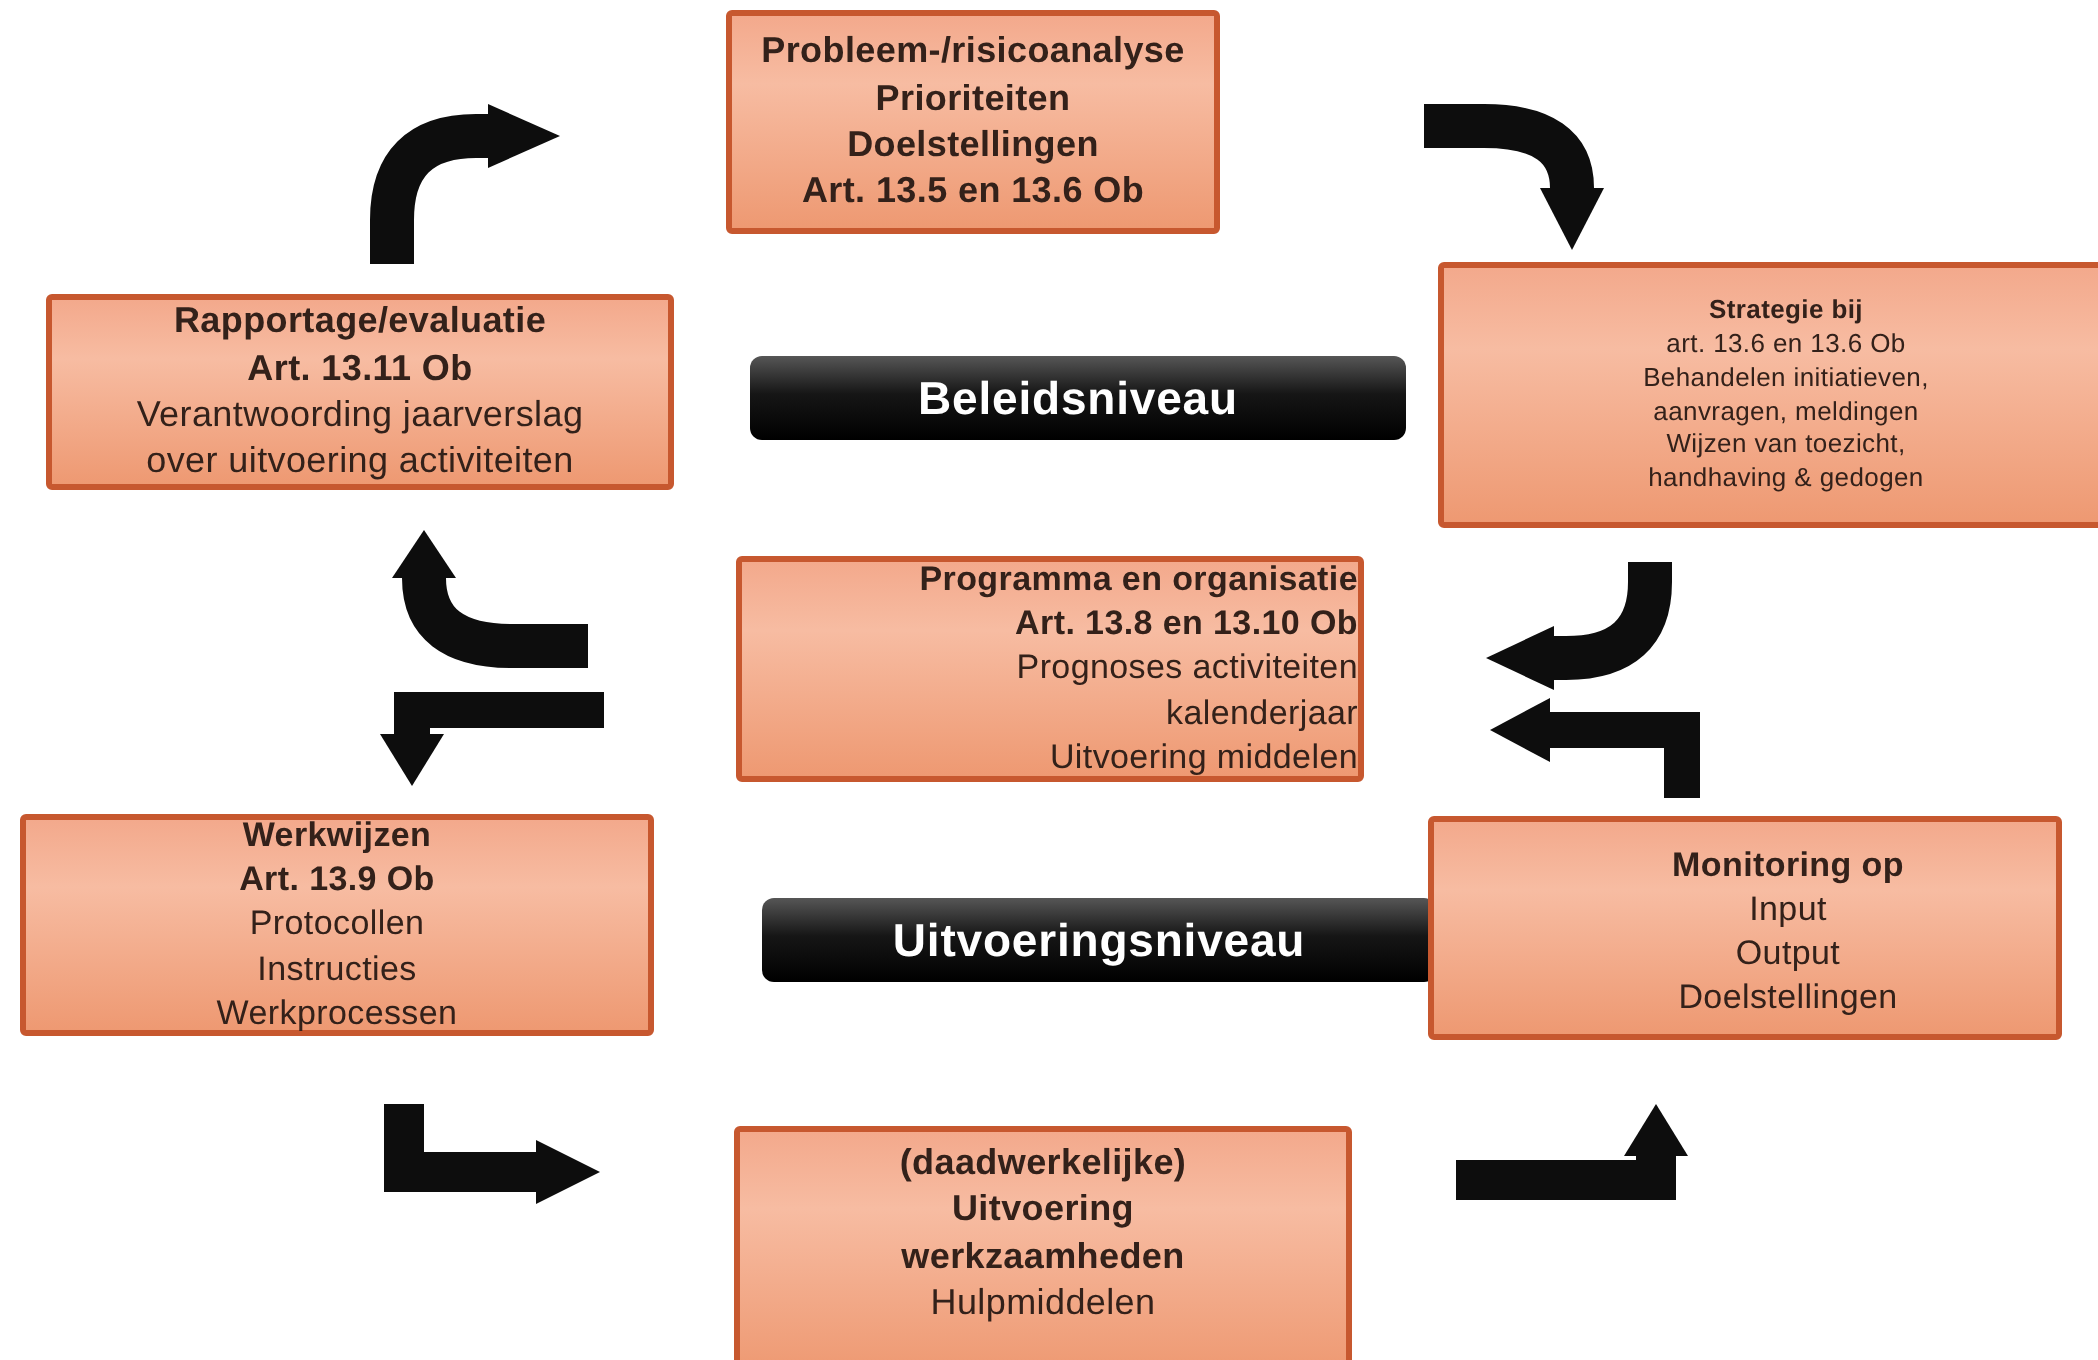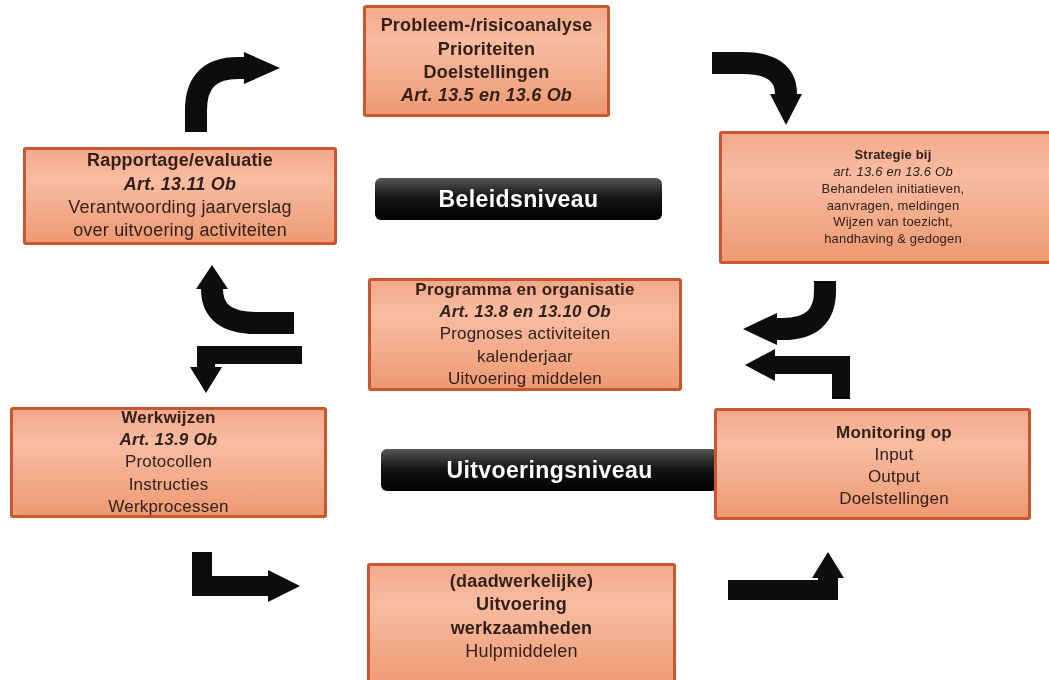--- a/index.html
+++ b/index.html
@@ -18,21 +18,21 @@
     background:linear-gradient(180deg,#f3a98c 0%,#f7bca2 32%,#ee9972 100%);
     color:#33211a;
     display:flex;flex-direction:column;justify-content:center;align-items:center;
     text-align:center;
     line-height:1.3;
     letter-spacing:.2px;
   }
   .box.top-align{justify-content:flex-start;}
   .line{width:100%;}
   .line.b{font-weight:bold;}
-  .line.i{font-style:italic;}
+  .line.i{}
   .banner{
     position:absolute;
     box-sizing:border-box;
     background:linear-gradient(180deg,#565656 0%,#161616 45%,#000000 100%);
     color:#ffffff;
     font-weight:bold;
     font-size:23px;
     letter-spacing:.4px;
     display:flex;align-items:center;justify-content:center;
     border-radius:6px;
@@ -64,23 +64,23 @@
     <div class="line">handhaving &amp; gedogen</div>
   </div>
 
   <div class="box" style="left:23px;top:147px;width:314px;height:98px;font-size:18px;">
     <div class="line b">Rapportage/evaluatie</div>
     <div class="line b i">Art. 13.11 Ob</div>
     <div class="line">Verantwoording jaarverslag</div>
     <div class="line">over uitvoering activiteiten</div>
   </div>
 
-  <div class="banner" style="left:375px;top:178px;width:287px;height:42px;">Beleidsniveau</div>
+  <div class="banner" style="left:375px;top:178px;width:328px;height:42px;">Beleidsniveau</div>
 
-  <div class="box" style="left:368px;top:278px;width:314px;height:113px;font-size:17px;">
+  <div class="box" style="left:368px;top:278px;width:314px;height:113px;font-size:17px;text-align:right;">
     <div class="line b">Programma en organisatie</div>
     <div class="line b i">Art. 13.8 en 13.10 Ob</div>
     <div class="line">Prognoses activiteiten</div>
     <div class="line">kalenderjaar</div>
     <div class="line">Uitvoering middelen</div>
   </div>
 
   <div class="box" style="left:10px;top:407px;width:317px;height:111px;font-size:17px;">
     <div class="line b">Werkwijzen</div>
     <div class="line b i">Art. 13.9 Ob</div>

